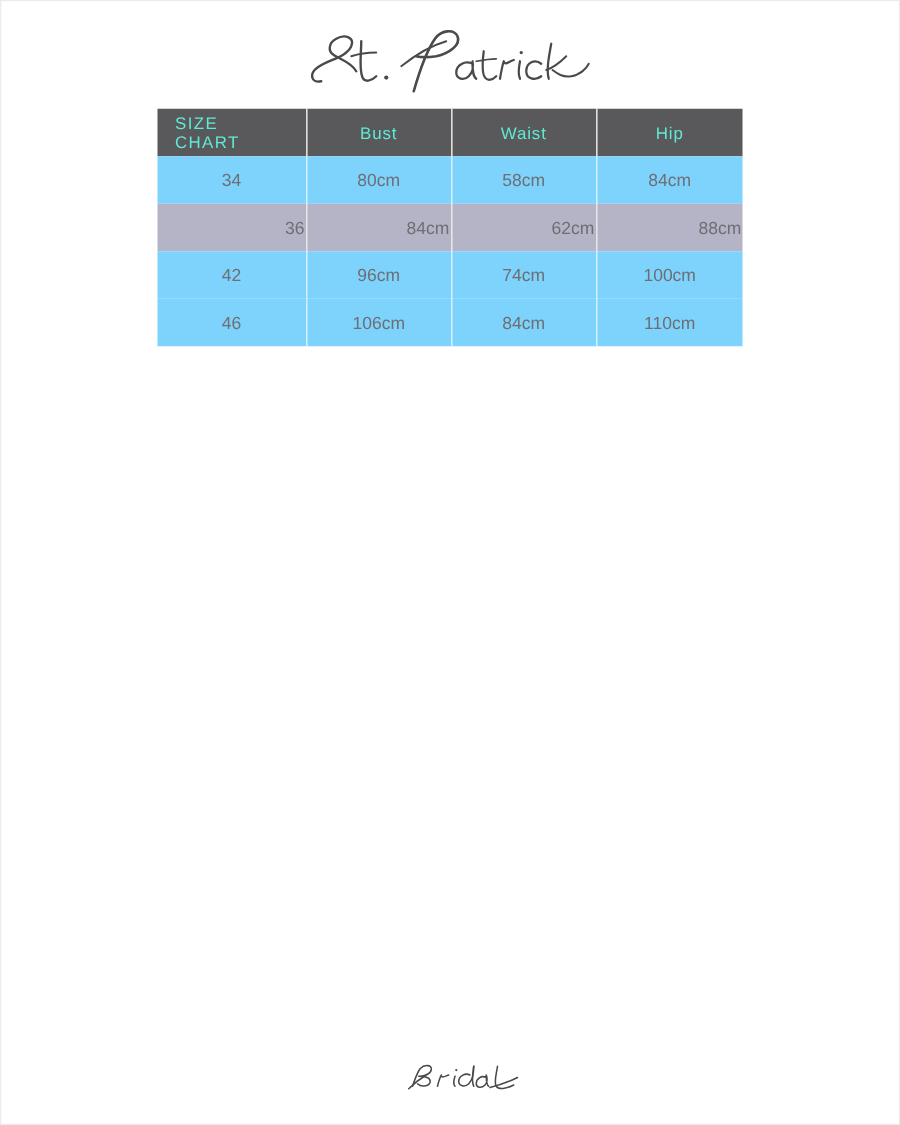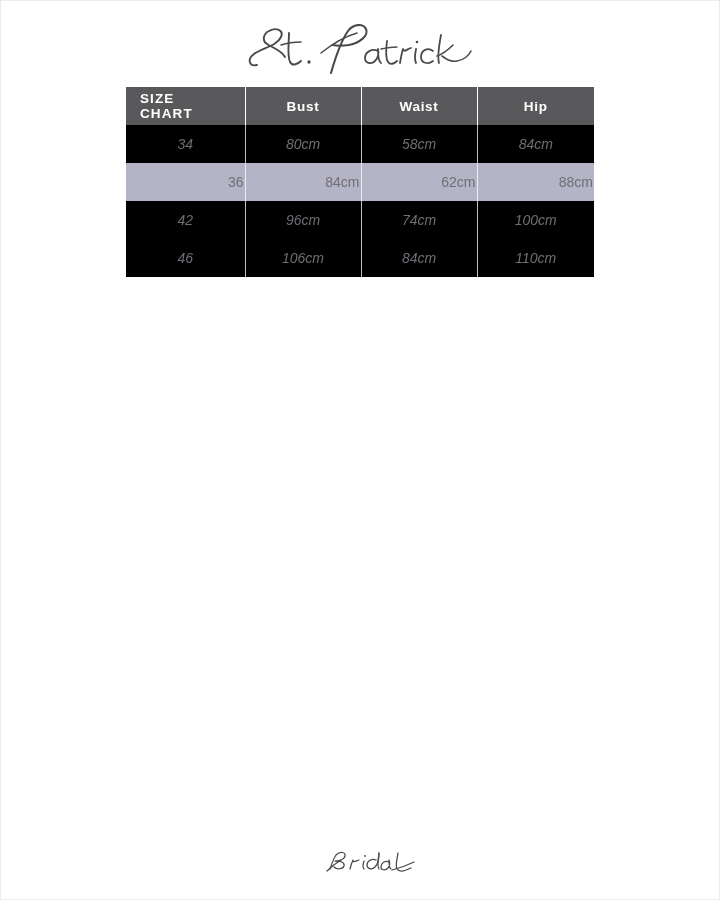--- a/index.html
+++ b/index.html
@@ -48,23 +48,23 @@
     border-collapse: collapse;
     table-layout: fixed;
   }
   table.size-chart col.c-size  { width: 119px; }
   table.size-chart col.c-bust  { width: 116px; }
   table.size-chart col.c-waist { width: 116px; }
   table.size-chart col.c-hip   { width: 117px; }
 
   thead th {
     background: #59595b;
-    color: #ffffff;
+    color: #5eead4;
     font-size: 13.5px;
-    font-weight: 700;
+    font-weight: 400;
     letter-spacing: 0.7px;
     height: 38px;
     padding: 0 14px;
     box-sizing: border-box;
     border-right: 1px solid #ffffff;
     text-align: center;
     vertical-align: middle;
   }
   thead th.head-size {
     text-align: left;
@@ -77,21 +77,21 @@
     font-size: 14px;
     font-weight: 400;
     color: #6e6e74;
     text-align: center;
     vertical-align: middle;
     border-right: 1px solid rgba(255,255,255,0.75);
     box-sizing: border-box;
   }
   tbody td:last-child { border-right: none; }
 
-  tbody tr.row-light td { background: #000000; font-style: italic; }
+  tbody tr.row-light td { background: #7dd3fc; }
   tbody tr.row-dark  td { background: #b5b4c6; text-align: right; }
 
   
   .footer-logo {
     position: absolute;
     left: 0;
     right: 0;
     bottom: 22px;
     display: flex;
     justify-content: center;

